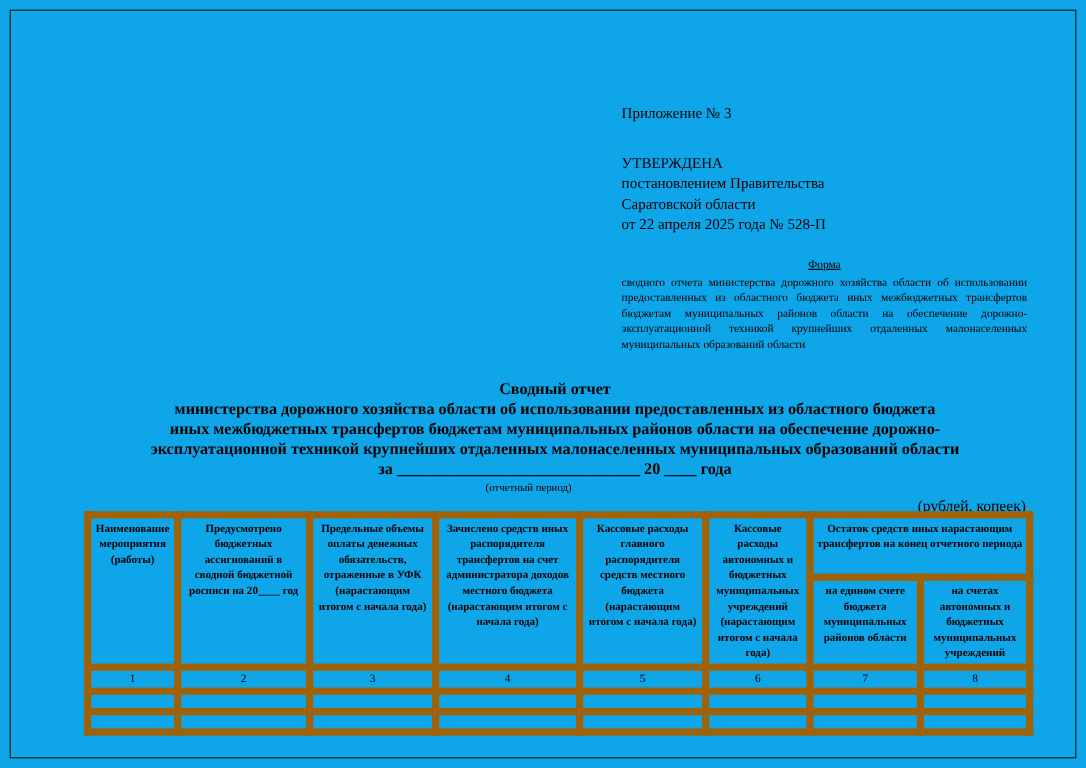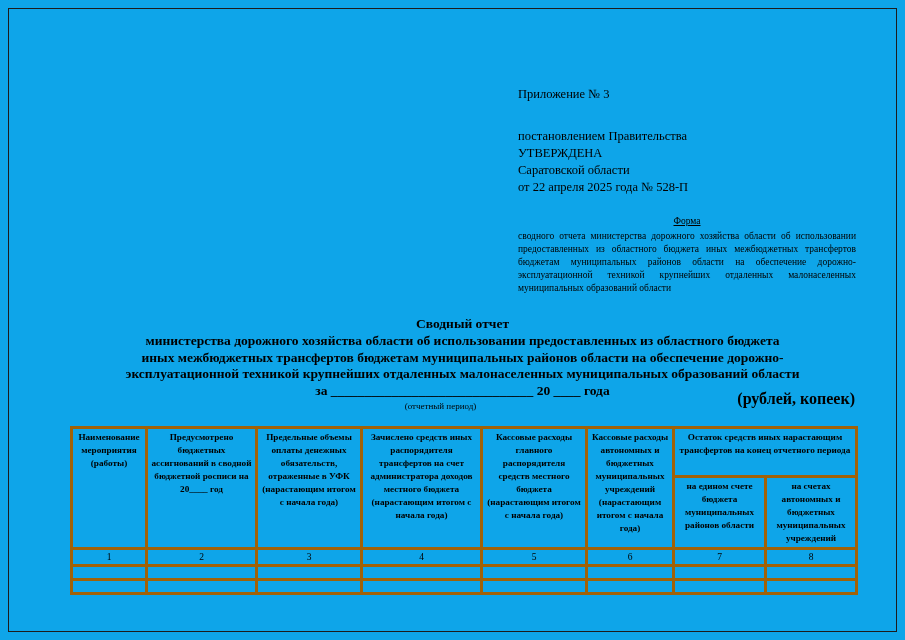--- a/index.html
+++ b/index.html
@@ -21,26 +21,26 @@
   .approved { position: absolute; left: 518px; top: 128px; font-size: 12.5px; line-height: 17px; }
   .form-section { position: absolute; left: 518px; top: 216px; width: 338px; }
   .form-label { text-align: center; font-size: 9.5px; margin-bottom: 4px; text-decoration: underline; }
   .form-desc { font-size: 9.5px; line-height: 13px; text-align: justify; }
   .title-block {
     position: absolute; left: 70px; top: 316px; width: 785px;
     text-align: center; font-weight: bold; font-size: 13.5px; line-height: 16.8px;
   }
   .period-line { margin-top: 0; }
   .period-note { font-weight: normal; font-size: 9px; line-height: 13px; transform: translateX(-22px); }
-  .units-note { position: absolute; right: 50px; top: 390px; font-size: 16px; font-weight: bold; }
+  .units-note { position: absolute; right: 50px; top: 414px; font-size: 13px; }
   table.report {
     position: absolute; left: 70px; top: 426px; width: 785px;
     border-collapse: collapse; table-layout: fixed;
   }
-  table.report th, table.report td { border: 3px solid #a16207; }
+  table.report th, table.report td { border: 6px solid #a16207; }
   table.report thead th {
     font-size: 9.2px; line-height: 13px; font-weight: bold;
     vertical-align: top; text-align: center; padding: 2px 3px;
     overflow: hidden;
   }
   table.report .group-th { height: 42px; }
   table.report tr.nums th {
     font-weight: normal; font-size: 9.5px; height: 14px;
     padding: 0; vertical-align: middle; line-height: 14px; text-align: center;
   }
@@ -48,22 +48,22 @@
 </style>
 </head>
 <body>
 
 <div class="page">
   <div class="frame"></div>
 
   <div class="appendix">Приложение № 3</div>
 
   <div class="approved">
+    <div>УТВЕРЖДЕНА</div>
     <div>постановлением Правительства</div>
-    <div>УТВЕРЖДЕНА</div>
     <div>Саратовской области</div>
     <div>от 22 апреля 2025 года № 528-П</div>
   </div>
 
   <div class="form-section">
     <div class="form-label">Форма</div>
     <div class="form-desc">сводного отчета министерства дорожного хозяйства области об использовании предоставленных из областного бюджета иных межбюджетных трансфертов бюджетам муниципальных районов области на обеспечение дорожно-эксплуатационной техникой крупнейших отдаленных малонаселенных муниципальных образований области</div>
   </div>
 
   <div class="title-block">

